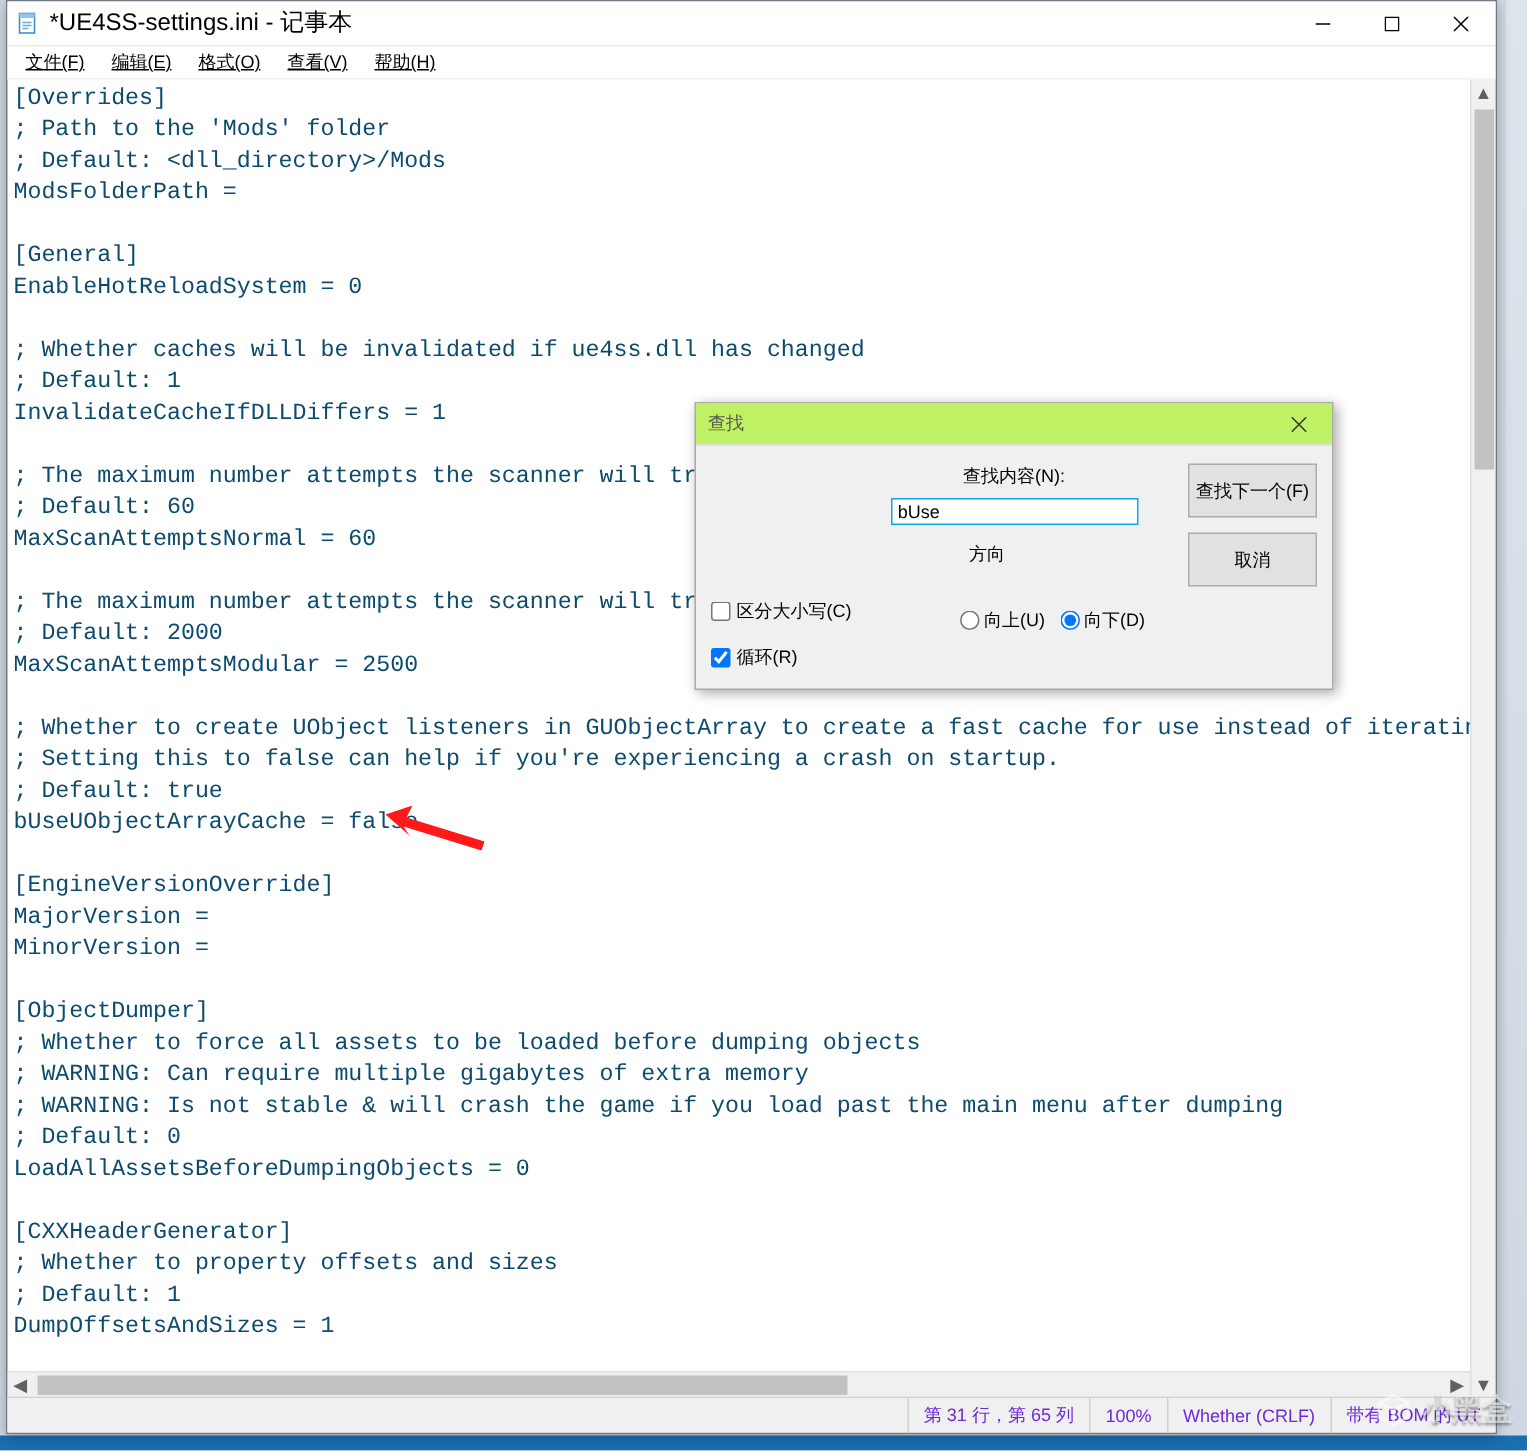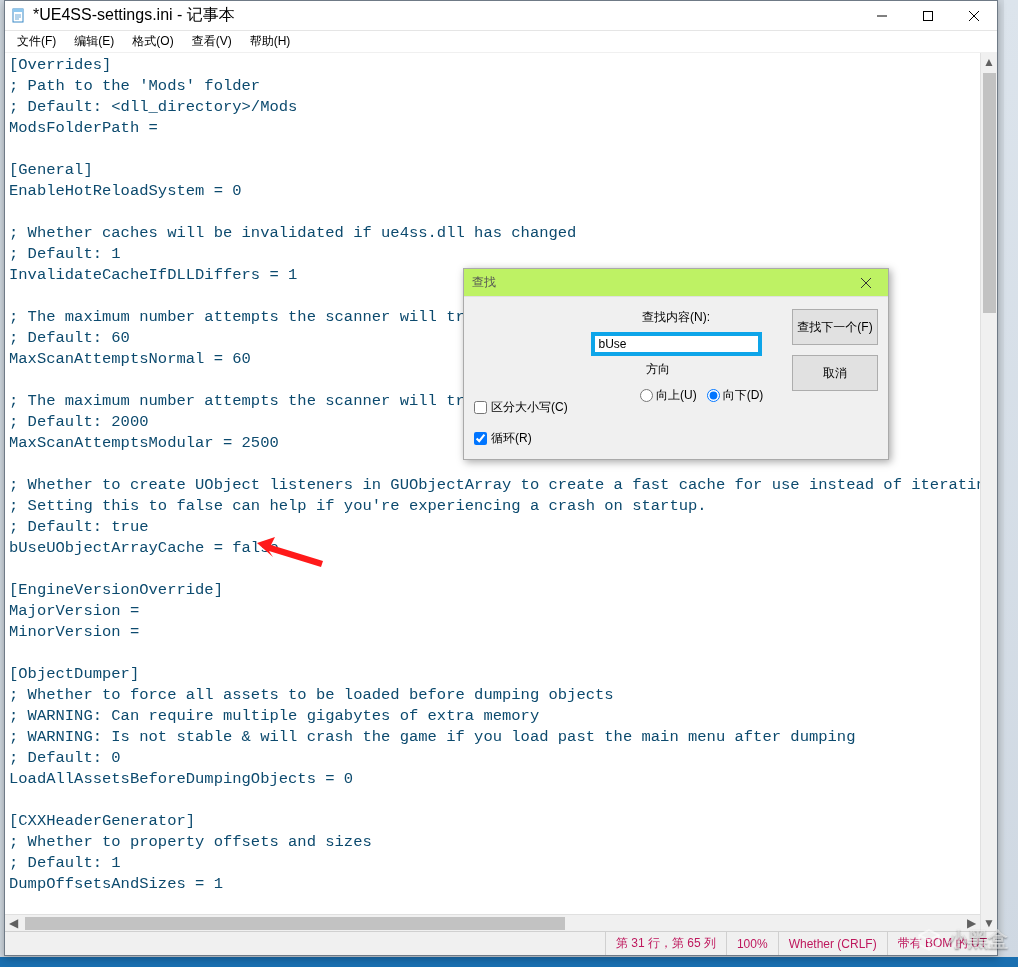--- a/index.html
+++ b/index.html
@@ -5,54 +5,54 @@
   * { box-sizing: border-box; margin: 0; padding: 0; }
   html, body { width: 1018px; height: 967px; font-family: "Microsoft YaHei", "Segoe UI", sans-serif; font-size: 12px; background: #d0d8e0; overflow: hidden; }
   .desktop { position: relative; width: 1018px; height: 967px; background: #d0d8e0; }
   .notepad-window { position: absolute; left: 4px; top: 0; width: 994px; height: 956px; background: #fff; border: 1px solid #6f7a86; box-shadow: 0 2px 8px rgba(0,0,0,0.3); display: flex; flex-direction: column; }
   .titlebar { height: 30px; background: #fff; display: flex; align-items: center; border-bottom: 1px solid #e5e5e5; }
   .titlebar-icon { width: 16px; height: 16px; margin: 0 6px; display:inline-flex; align-items:center; justify-content:center; }
   .title-text { flex: 1; font-size: 16px; color: #000; }
   .win-btns { display: flex; height: 100%; }
   .win-btn { width: 46px; height: 30px; display: flex; align-items: center; justify-content: center; background: transparent; border: none; }
   .win-btn svg { width: 10px; height: 10px; }
-  .menubar { height: 22px; display: flex; align-items: center; padding: 0 4px; gap: 2px; background:#fff; border-bottom: 1px solid #f0f0f0;}
+  .menubar { height: 22px; display: flex; align-items: center; padding: 0 4px; gap: 2px; background:#fff; border-bottom: 1px solid #f0f0f0; text-decoration: underline;}
   .menu-item { padding: 2px 8px; font-size: 12px; color: #000; }
   .content-area { position: relative; flex: 1; overflow: hidden; }
   .text-body { position: absolute; inset:0; padding: 2px 4px; font-family: Liberation Mono, monospace; font-size: 15.5px; line-height: 21px; color: #0c4a6e; white-space: pre; overflow: hidden; }
   .scrollbar-v { position: absolute; right:0; top:0; bottom:0; width:17px; background:#f0f0f0; border-left:1px solid #e0e0e0; display:flex; flex-direction:column; align-items:center; justify-content:space-between;}
   .scrollbar-h { position: absolute; left:0; right:17px; bottom:0; height:17px; background:#f0f0f0; border-top:1px solid #e0e0e0; display:flex; align-items:center; justify-content:space-between;}
   .sb-btn { width:17px; height:17px; display:flex; align-items:center; justify-content:center; color:#606060;}
   .sb-thumb-v { position:absolute; left:2px; width:13px; top:20px; height:240px; background:#c2c2c2; }
   .sb-thumb-h { position:absolute; top:2px; height:13px; left:20px; width:540px; background:#c2c2c2; }
-  .statusbar { height: 24px; border-top:1px solid #d0d0d0; display:flex; align-items:stretch; font-size:12px; color:#be185d; background:#f0f0f0; }
+  .statusbar { height: 24px; border-top:1px solid #d0d0d0; display:flex; align-items:stretch; font-size:12px; color:#6d28d9; background:#f0f0f0; }
   .sb-spacer { flex:1; border-right:1px solid #d0d0d0; }
   .sb-cell { padding: 3px 10px; border-right:1px solid #d0d0d0; display:flex; align-items:center; }
   .sb-cell:last-child{ border-right:none; }
 
   
   .red-arrow { position: absolute; pointer-events:none; }
 
   
   .find-dialog { position: absolute; left: 463px; top: 268px; width: 426px; height: 192px; background: #f0f0f0; border: 1px solid #aaa; box-shadow: 2px 2px 8px rgba(0,0,0,0.35); display:flex; flex-direction:column; }
   .dlg-title { height: 28px; display:flex; align-items:center; padding: 0 8px; font-size:12px; color:#555; border-bottom:1px solid #e0e0e0; background:#bef264;}
   .dlg-title-text{ flex:1; }
   .dlg-close { width:28px; height:22px; display:flex; align-items:center; justify-content:center; border:none; background:transparent; color:#333;}
   .dlg-body { flex:1; position:relative; padding: 12px 10px 10px 10px; font-size:12px;}
   .dlg-row1 { display:flex; align-items:center; gap:6px;flex-direction:column; }
   .dlg-label { white-space:nowrap; }
-  .dlg-input { flex:1; height:22px; border:4px solid #0ea5e9; padding:1px 4px; font-size:12px; font-family:inherit; background:#fff;}
+  .dlg-input { flex:1; height:22px; border:1px solid #0ea5e9; padding:1px 4px; font-size:12px; font-family:inherit; background:#fff;}
   .dlg-btn { width:86px; height:36px; background:#e1e1e1; border:1px solid #adadad; font-size:12px; font-family:inherit; }
   .dlg-btn-stack{ position:absolute; right:10px; top:12px; display:flex; flex-direction:column; gap:10px;}
   .dlg-opts { position:absolute; left:10px; bottom:12px; display:flex; flex-direction:column; gap:14px;}
   .chk-row { display:flex; align-items:center; gap:4px;}
   .chk { width:13px; height:13px; }
   .groupbox { position:absolute; left:176px; top:72px; width:140px; height:56px; }
   .groupbox-legend { position:absolute; top:-8px; left:4px; background:#f0f0f0; padding:0 2px; font-size:12px;}
-  .radio-row { position:absolute; top:18px; left:0; display:flex; gap:10px; align-items:center;justify-content:flex-end;}
+  .radio-row { position:absolute; top:36px; left:0; display:flex; gap:10px; align-items:center;justify-content:flex-end;}
   .radio { width:13px; height:13px;}
   .r-item{ display:flex; align-items:center; gap:3px;}
 
   
   .bg-strip-right { position:absolute; right:0; top:0; width:14px; height:100%; background: linear-gradient(#dce4ec,#cfd8e2); }
   .bg-bottom { position:absolute; left:0; right:0; bottom:0; height:10px; background:#1a6fb0;}
   
   
   .watermark { position:absolute; right:10px; bottom:14px; display:flex; align-items:center; gap:6px; color:rgba(255,255,255,.55); font-size:20px; font-weight:600; text-shadow:0 1px 2px rgba(0,0,0,.4);}
   .wm-icon{ width:26px; height:26px; }

